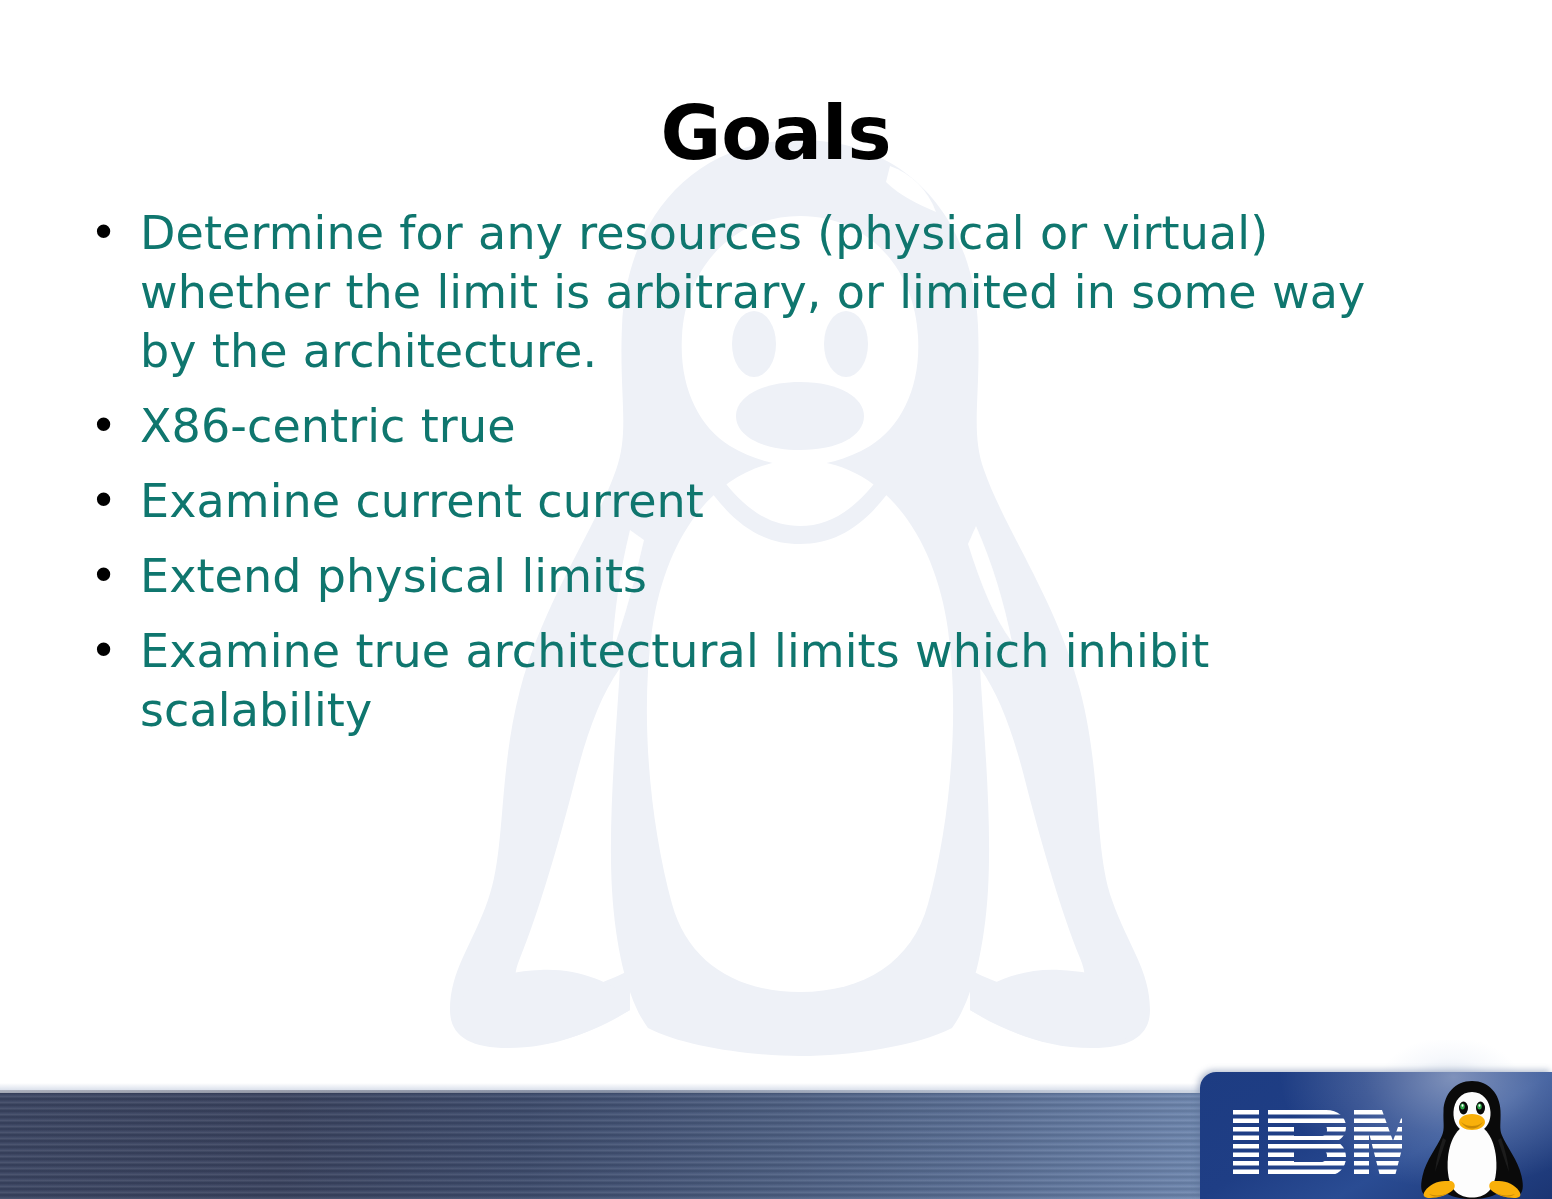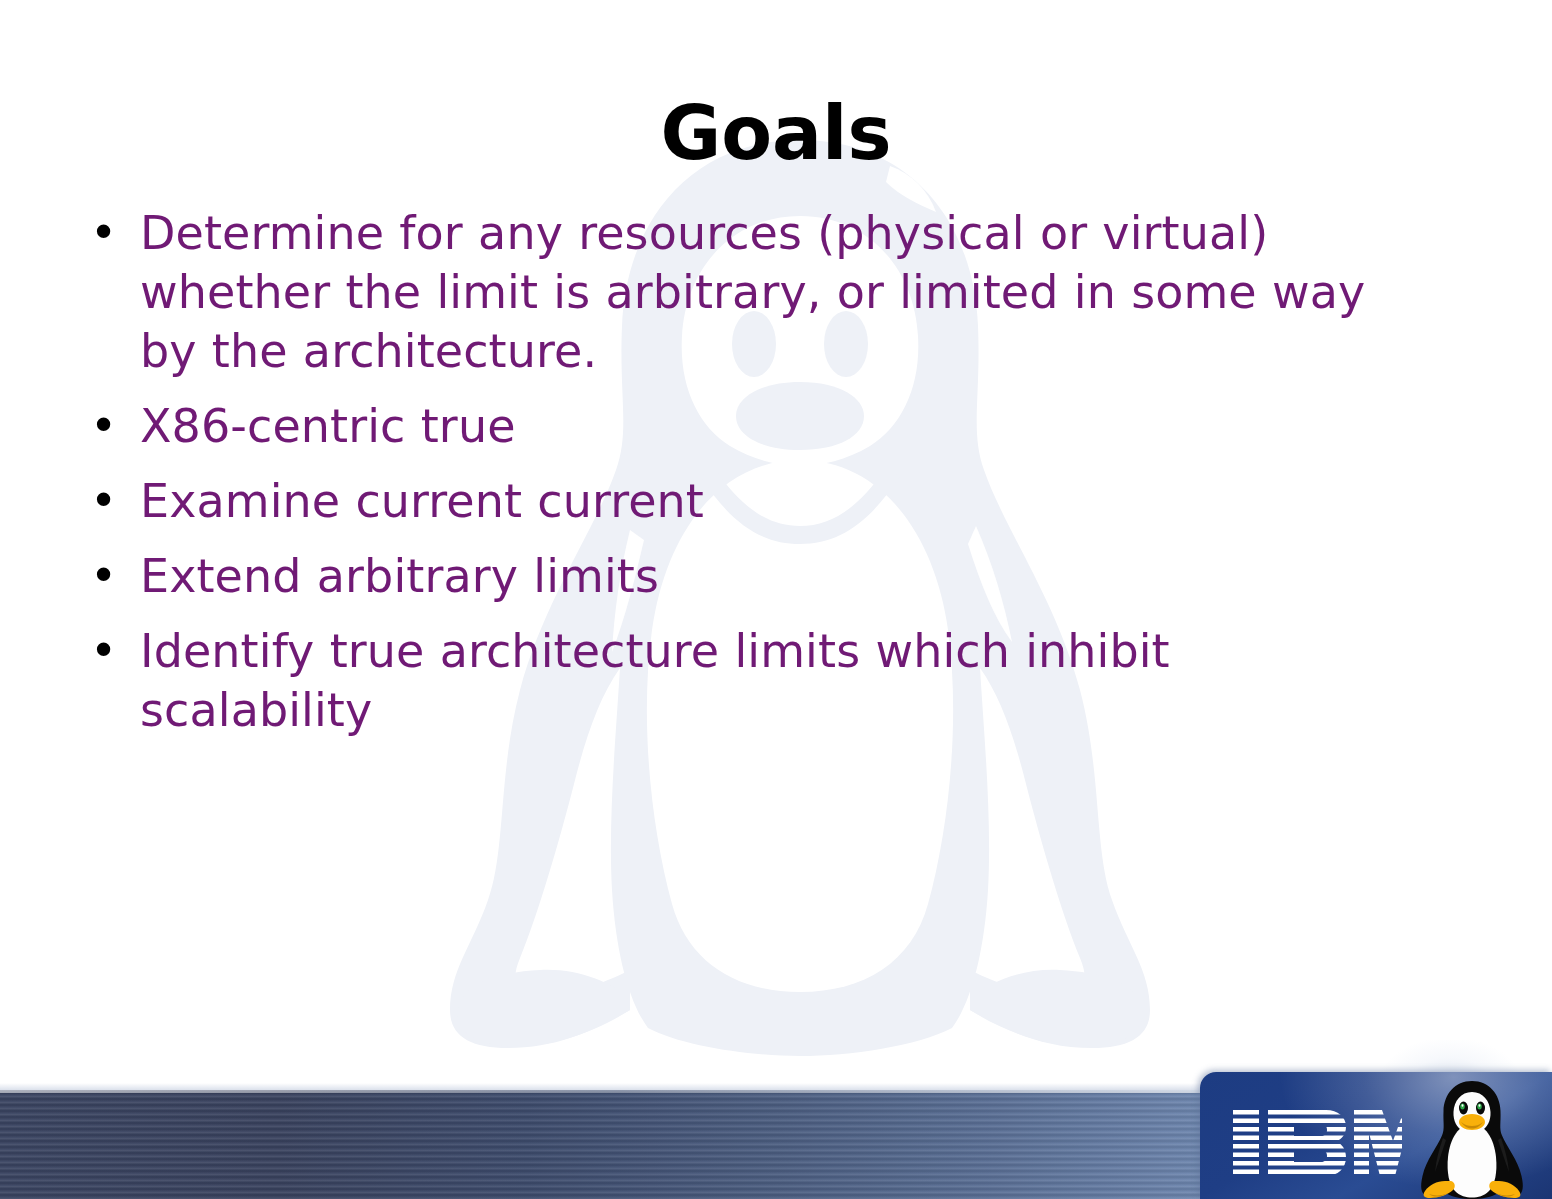--- a/index.html
+++ b/index.html
@@ -66,21 +66,21 @@
     line-height: 58px;
     color: #000000;
     text-align: left;
     padding-left: 12px;
     box-sizing: border-box;
   }
   .bullet-text {
     flex: 1 1 auto;
     font-size: 46px;
     line-height: 59px;
-    color: #701a75;
+    color: #0f766e;
     letter-spacing: 0.1px;
     word-spacing: 0.5px;
   }
 
   
   #footer {
     position: absolute;
     left: 0;
     top: 1090px;
     width: 1552px;
@@ -276,26 +276,26 @@
       <div class="bullet-text">X86-centric true</div>
     </div>
 
     <div class="bullet-row">
       <div class="bullet-mark">•</div>
       <div class="bullet-text">Examine current current</div>
     </div>
 
     <div class="bullet-row">
       <div class="bullet-mark">•</div>
-      <div class="bullet-text">Extend arbitrary limits</div>
-    </div>
-
-    <div class="bullet-row">
-      <div class="bullet-mark">•</div>
-      <div class="bullet-text">Identify true architecture limits which inhibit scalability</div>
+      <div class="bullet-text">Extend physical limits</div>
+    </div>
+
+    <div class="bullet-row">
+      <div class="bullet-mark">•</div>
+      <div class="bullet-text">Examine true architectural limits which inhibit scalability</div>
     </div>
 
   </div>
 
   <div id="logo-glow"></div>
 
   <div id="footer">
     <div id="footer-shadow"></div>
     <div id="footer-top-hl"></div>
   </div>

